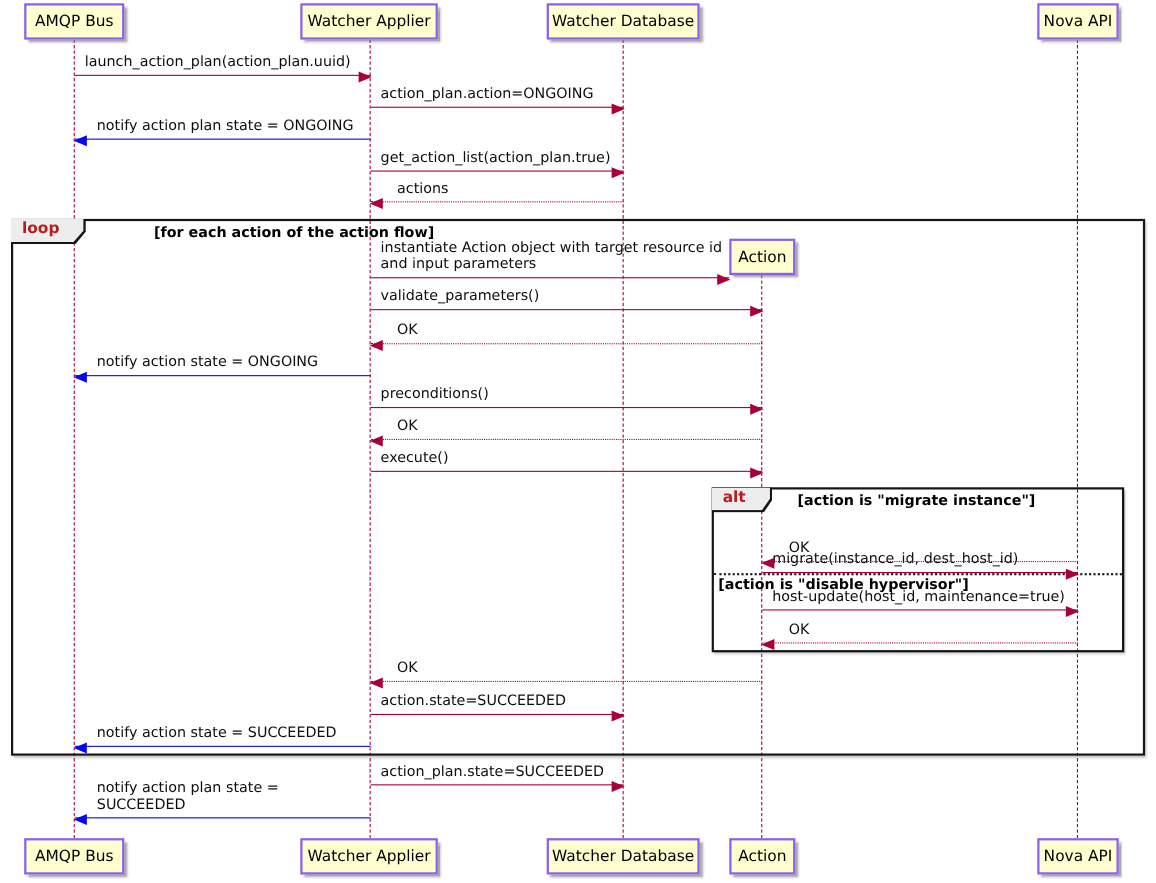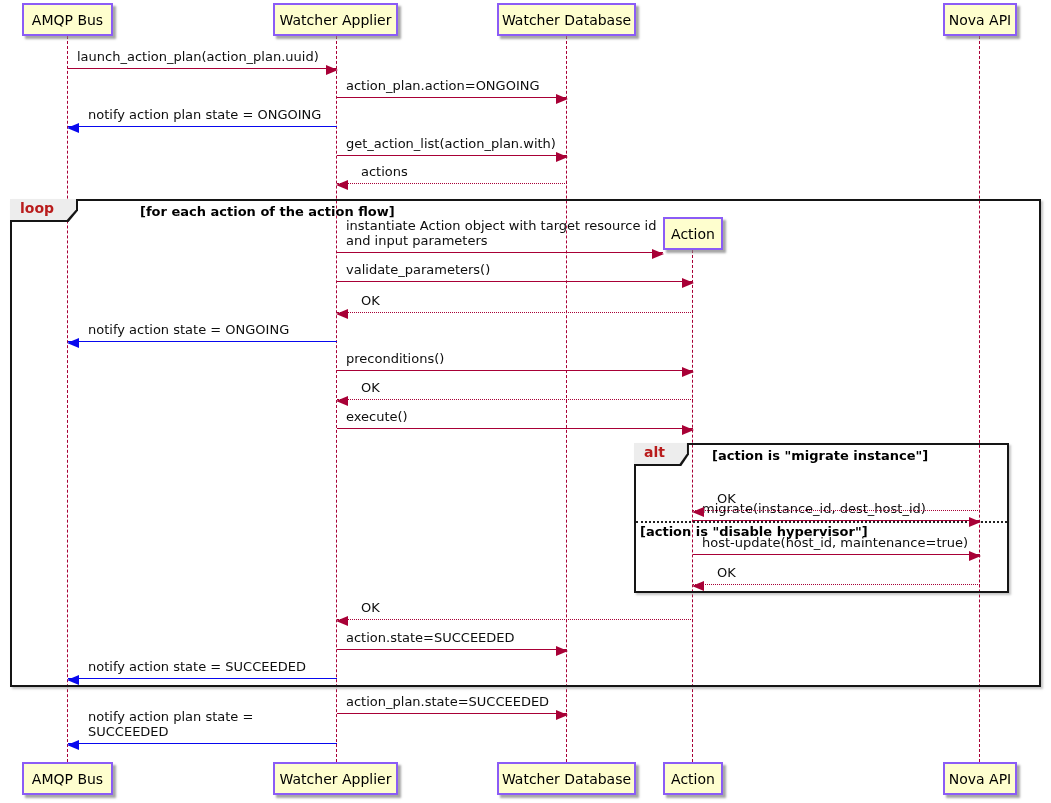--- a/index.html
+++ b/index.html
@@ -54,21 +54,21 @@
   <div class="lifeline" style="left:692px; top:250px; height:512px;"></div>
   <div class="lifeline" style="left:979px; top:36px; height:726px;"></div>
 
   <div class="frame" style="left:10px; top:199px; width:1031px; height:488px;">
     <span class="tab">
       <span class="tab-in">loop</span>
     </span>
     <span class="guard" style="left:92px; top:3px;margin-left:36px;">[for each action of the action flow]</span>
   </div>
 
-  <div class="frame" style="left:634px; top:443px; width:375px; height:150px;">
+  <div class="frame" style="left:647px; top:443px; width:375px; height:150px;">
     <span class="tab">
       <span class="tab-in">alt</span>
     </span>
     <span class="guard" style="left:76px; top:3px;">[action is "migrate instance"]</span>
     <div class="alt-divider" style="top:76px;"></div>
     <span class="guard" style="left:4px; top:79px;">[action is "disable hypervisor"]</span>
   </div>
 
   <div class="msg" style="left:68px; top:49px; width:269px;">
     <span class="lbl">launch_action_plan(action_plan.uuid)</span>
@@ -82,21 +82,21 @@
     <span class="ah r"></span>
   </div>
 
   <div class="msg blue" style="left:68px; top:107px; width:269px;">
     <span class="lbl" style="left:20px;">notify action plan state = ONGOING</span>
     <span class="line"></span>
     <span class="ah l"></span>
   </div>
 
   <div class="msg" style="left:337px; top:136px; width:230px;">
-    <span class="lbl">get_action_list(action_plan.with)</span>
+    <span class="lbl">get_action_list(action_plan.true)</span>
     <span class="line"></span>
     <span class="ah r"></span>
   </div>
 
   <div class="msg ret" style="left:337px; top:164px; width:230px;">
     <span class="lbl">actions</span>
     <span class="line"></span>
     <span class="ah l"></span>
   </div>
 

